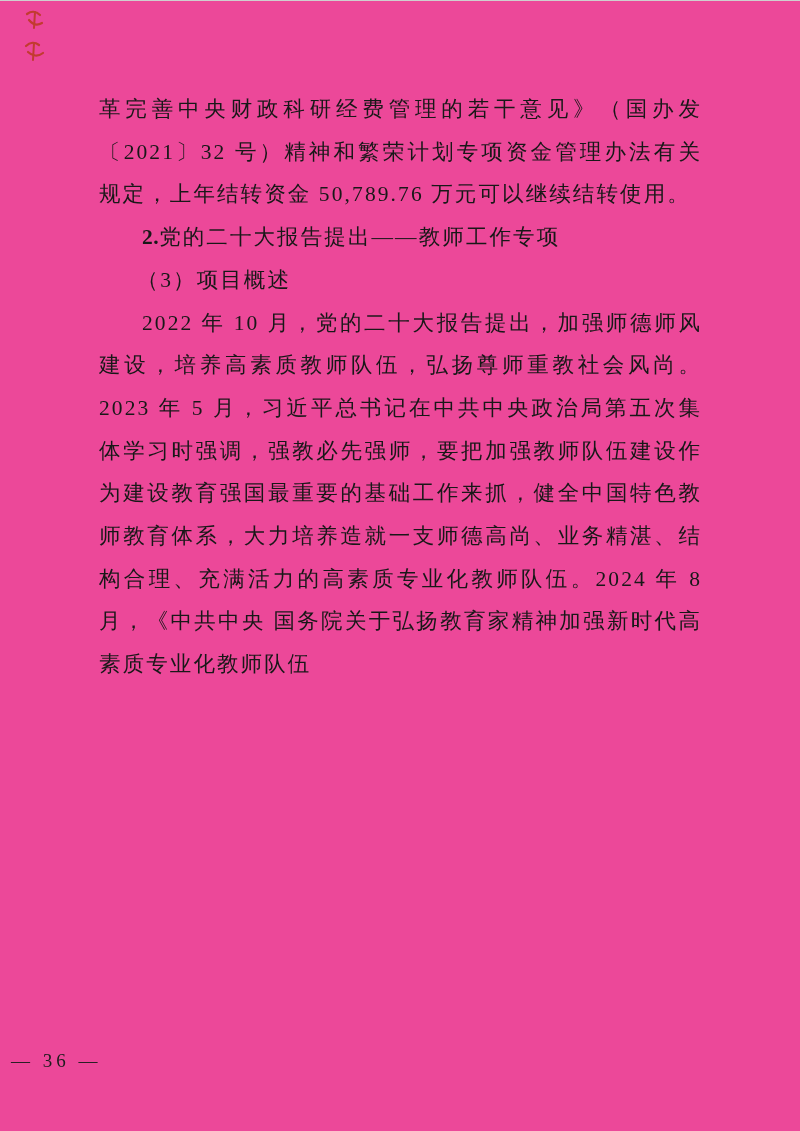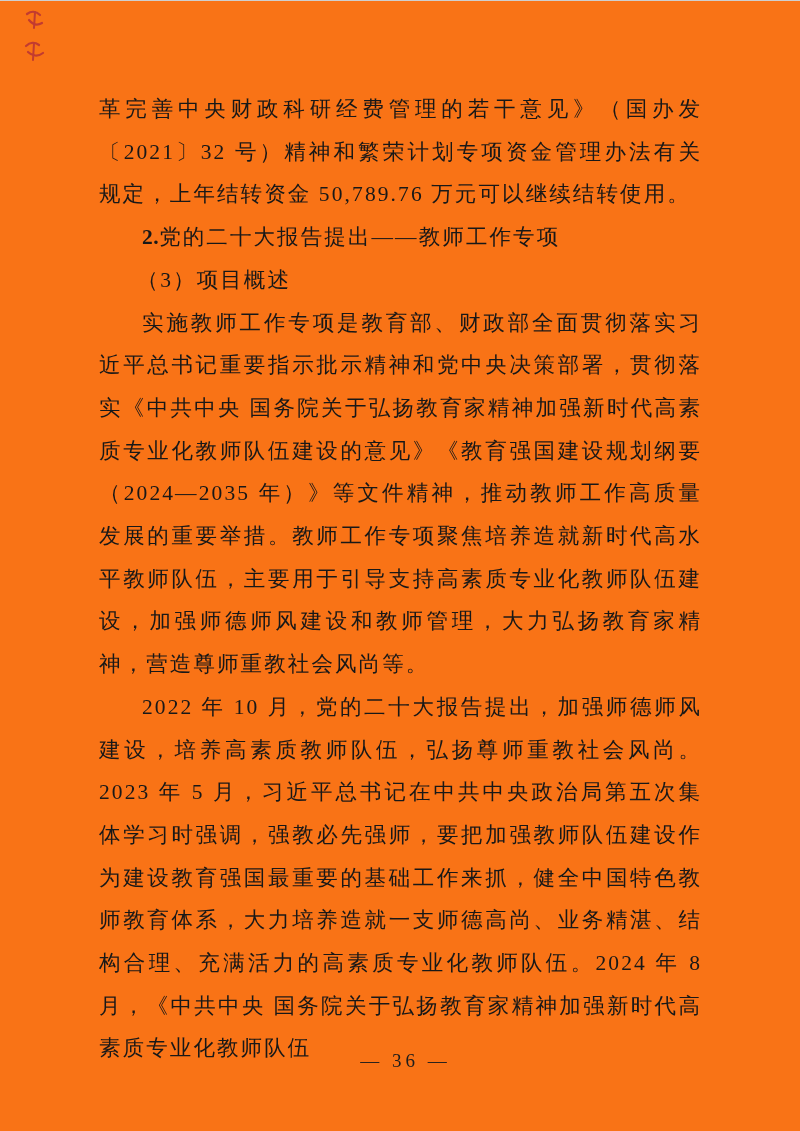--- a/index.html
+++ b/index.html
@@ -2,21 +2,21 @@
 <html><head>
 <meta charset="utf-8">
 <style>
   * { margin: 0; padding: 0; box-sizing: border-box; }
   html, body { background: #e9e9e9; }
   .page {
     position: relative;
     width: 800px;
     height: 1131px;
     margin: 0 auto;
-    background: #f97316;
+    background: #ec4899;
     border-top: 1px solid #cfcfcf;
     overflow: hidden;
     font-family: "Liberation Serif", "DejaVu Serif", serif;
   }
   .body-text {
     position: absolute;
     left: 99px;
     top: 87px;
     width: 603px;
     height: 972px;
@@ -31,21 +31,20 @@
   .para { text-indent: 2em; }
   .para.no-indent { text-indent: 0; }
   .heading { text-indent: 2em; text-align: left; }
   .heading .num { font-weight: bold; letter-spacing: 0.5px; }
   .subheading { text-indent: 1.75em; text-align: left; }
   .page-footer {
     position: absolute;
     left: 0;
     top: 1049px;
     width: 100%;
-    text-align: center;
     font-size: 19px;
     letter-spacing: 4px;
     color: #1d1d1d;
     padding-left: 11px;
   }
   .red-marks {
     position: absolute;
     left: 22px;
     top: 5px;
     width: 26px;
@@ -69,21 +68,20 @@
     </svg>
   </div>
 
   <main class="body-text">
     <p class="para no-indent">革完善中央财政科研经费管理的若干意见》（国办发〔2021〕32 号）精神和繁荣计划专项资金管理办法有关规定，上年结转资金 50,789.76 万元可以继续结转使用。</p>
 
     <p class="heading"><span class="num">2.</span><span>党的二十大报告提出——教师工作专项</span></p>
 
     <p class="subheading">（3）项目概述</p>
 
-    <p class="para">实施教师工作专项是教育部、财政部全面贯彻落实习近平总书记重要指示批示精神和党中央决策部署，贯彻落实《中共中央 国务院关于弘扬教育家精神加强新时代高素质专业化教师队伍建设的意见》《教育强国建设规划纲要（2024—2035 年）》等文件精神，推动教师工作高质量发展的重要举措。教师工作专项聚焦培养造就新时代高水平教师队伍，主要用于引导支持高素质专业化教师队伍建设，加强师德师风建设和教师管理，大力弘扬教育家精神，营造尊师重教社会风尚等。</p>
 
 
     <p class="para">2022 年 10 月，党的二十大报告提出，加强师德师风建设，培养高素质教师队伍，弘扬尊师重教社会风尚。2023 年 5 月，习近平总书记在中共中央政治局第五次集体学习时强调，强教必先强师，要把加强教师队伍建设作为建设教育强国最重要的基础工作来抓，健全中国特色教师教育体系，大力培养造就一支师德高尚、业务精湛、结构合理、充满活力的高素质专业化教师队伍。2024 年 8 月，《中共中央 国务院关于弘扬教育家精神加强新时代高素质专业化教师队伍</p>
   </main>
 
   <footer class="page-footer">— 36 —</footer>
 
 </div>
 
 </body></html>

